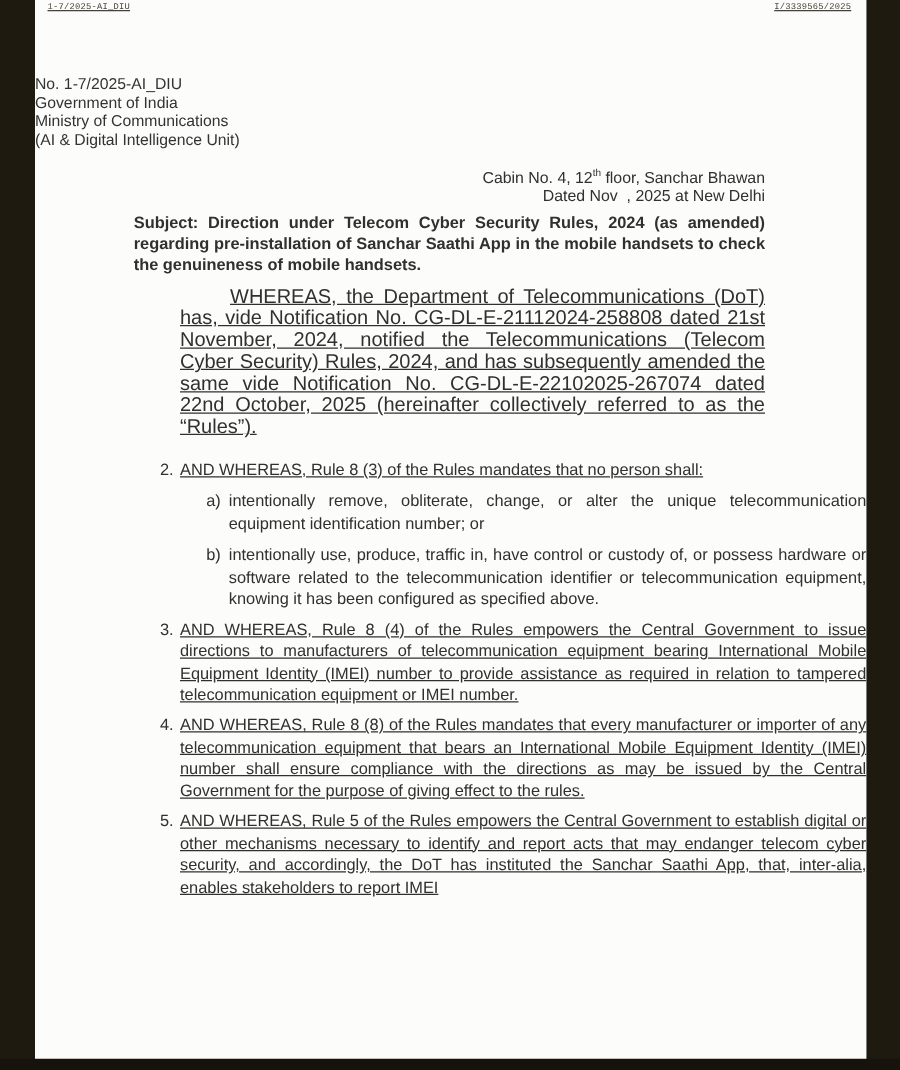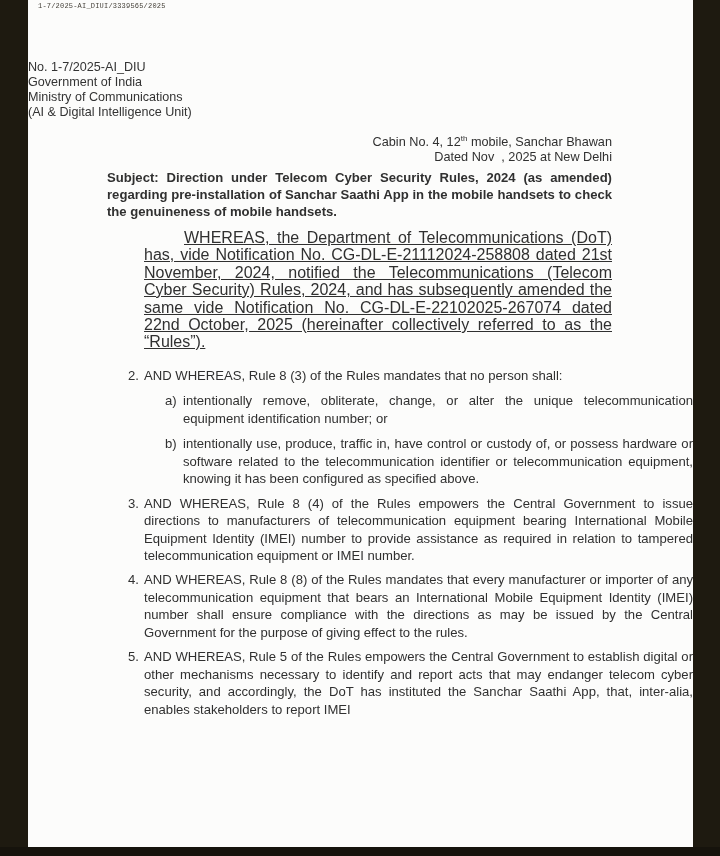--- a/index.html
+++ b/index.html
@@ -17,23 +17,23 @@
   .bar-bottom { left: 0; bottom: 0; width: 720px; height: 9px; background: #16130c; }
 
   .sheet {
     position: absolute; left: 28px; top: 0;
     width: 665px; height: 847px;
     background: #fcfcfb;
   }
 
   .corner-row {
     position: absolute; top: 2px; left: 10px; right: 12px;
-    display: flex; 
+    display: flex; justify-content: space-between;
     font-family: "Liberation Mono", monospace;
-    font-size: 7px; color: #46423a; letter-spacing: 0.2px;
+    font-size: 7px; color: #46423a; letter-spacing: 0.2px; text-decoration: underline;
   }
 
   .letterhead {
     margin-top: 60px;
     text-align: left;
     font-size: 12.6px; line-height: 15px;
     color: #333;
   }
 
   .address {
@@ -61,21 +61,21 @@
   .para-first {
     margin: 8px 81px 16px 116px;
     text-indent: 40px;
     font-size: 16px; line-height: 17.45px;
     text-align: justify;
     text-decoration: underline;
   }
 
   .item { display: flex; margin-top: 7px; font-size: 13.1px; line-height: 17.45px; }
   .item .num { flex: none; width: 16px; margin-left: 100px; }
-  .item .txt { flex: 1; text-align: justify; }
+  .item .txt { flex: 1; text-align: justify; text-decoration: underline; }
 
   .subitem { display: flex; margin-top: 8px; font-size: 13.1px; line-height: 17.45px; }
   .subitem .lab { flex: none; width: 18px; margin-left: 137px; }
   .subitem .txt { flex: 1; text-align: justify; }
 </style>
 </head>
 <body>
 
 <div class="bar bar-left"></div>
 <div class="bar bar-right"></div>
@@ -88,21 +88,21 @@
   </div>
 
   <div class="letterhead">
     <div>No. 1-7/2025-AI_DIU</div>
     <div>Government of India</div>
     <div>Ministry of Communications</div>
     <div>(AI &amp; Digital Intelligence Unit)</div>
   </div>
 
   <div class="address">
-    <div><span>Cabin No. 4, 12</span><sup>th</sup><span> mobile, Sanchar Bhawan</span></div>
+    <div><span>Cabin No. 4, 12</span><sup>th</sup><span> floor, Sanchar Bhawan</span></div>
     <div>Dated Nov&nbsp;&nbsp;, 2025 at New Delhi</div>
   </div>
 
 
   <div class="subject">Subject: Direction under Telecom Cyber Security Rules, 2024 (as amended) regarding pre-installation of Sanchar Saathi App in the mobile handsets to check the genuineness of mobile handsets.</div>
 
   <div class="para-first">WHEREAS, the Department of Telecommunications (DoT) has, vide Notification No. CG-DL-E-21112024-258808 dated 21st November, 2024, notified the Telecommunications (Telecom Cyber Security) Rules, 2024, and has subsequently amended the same vide Notification No. CG-DL-E-22102025-267074 dated 22nd October, 2025 (hereinafter collectively referred to as the “Rules”).</div>
 
   <div class="item">
     <span class="num">2.</span>

